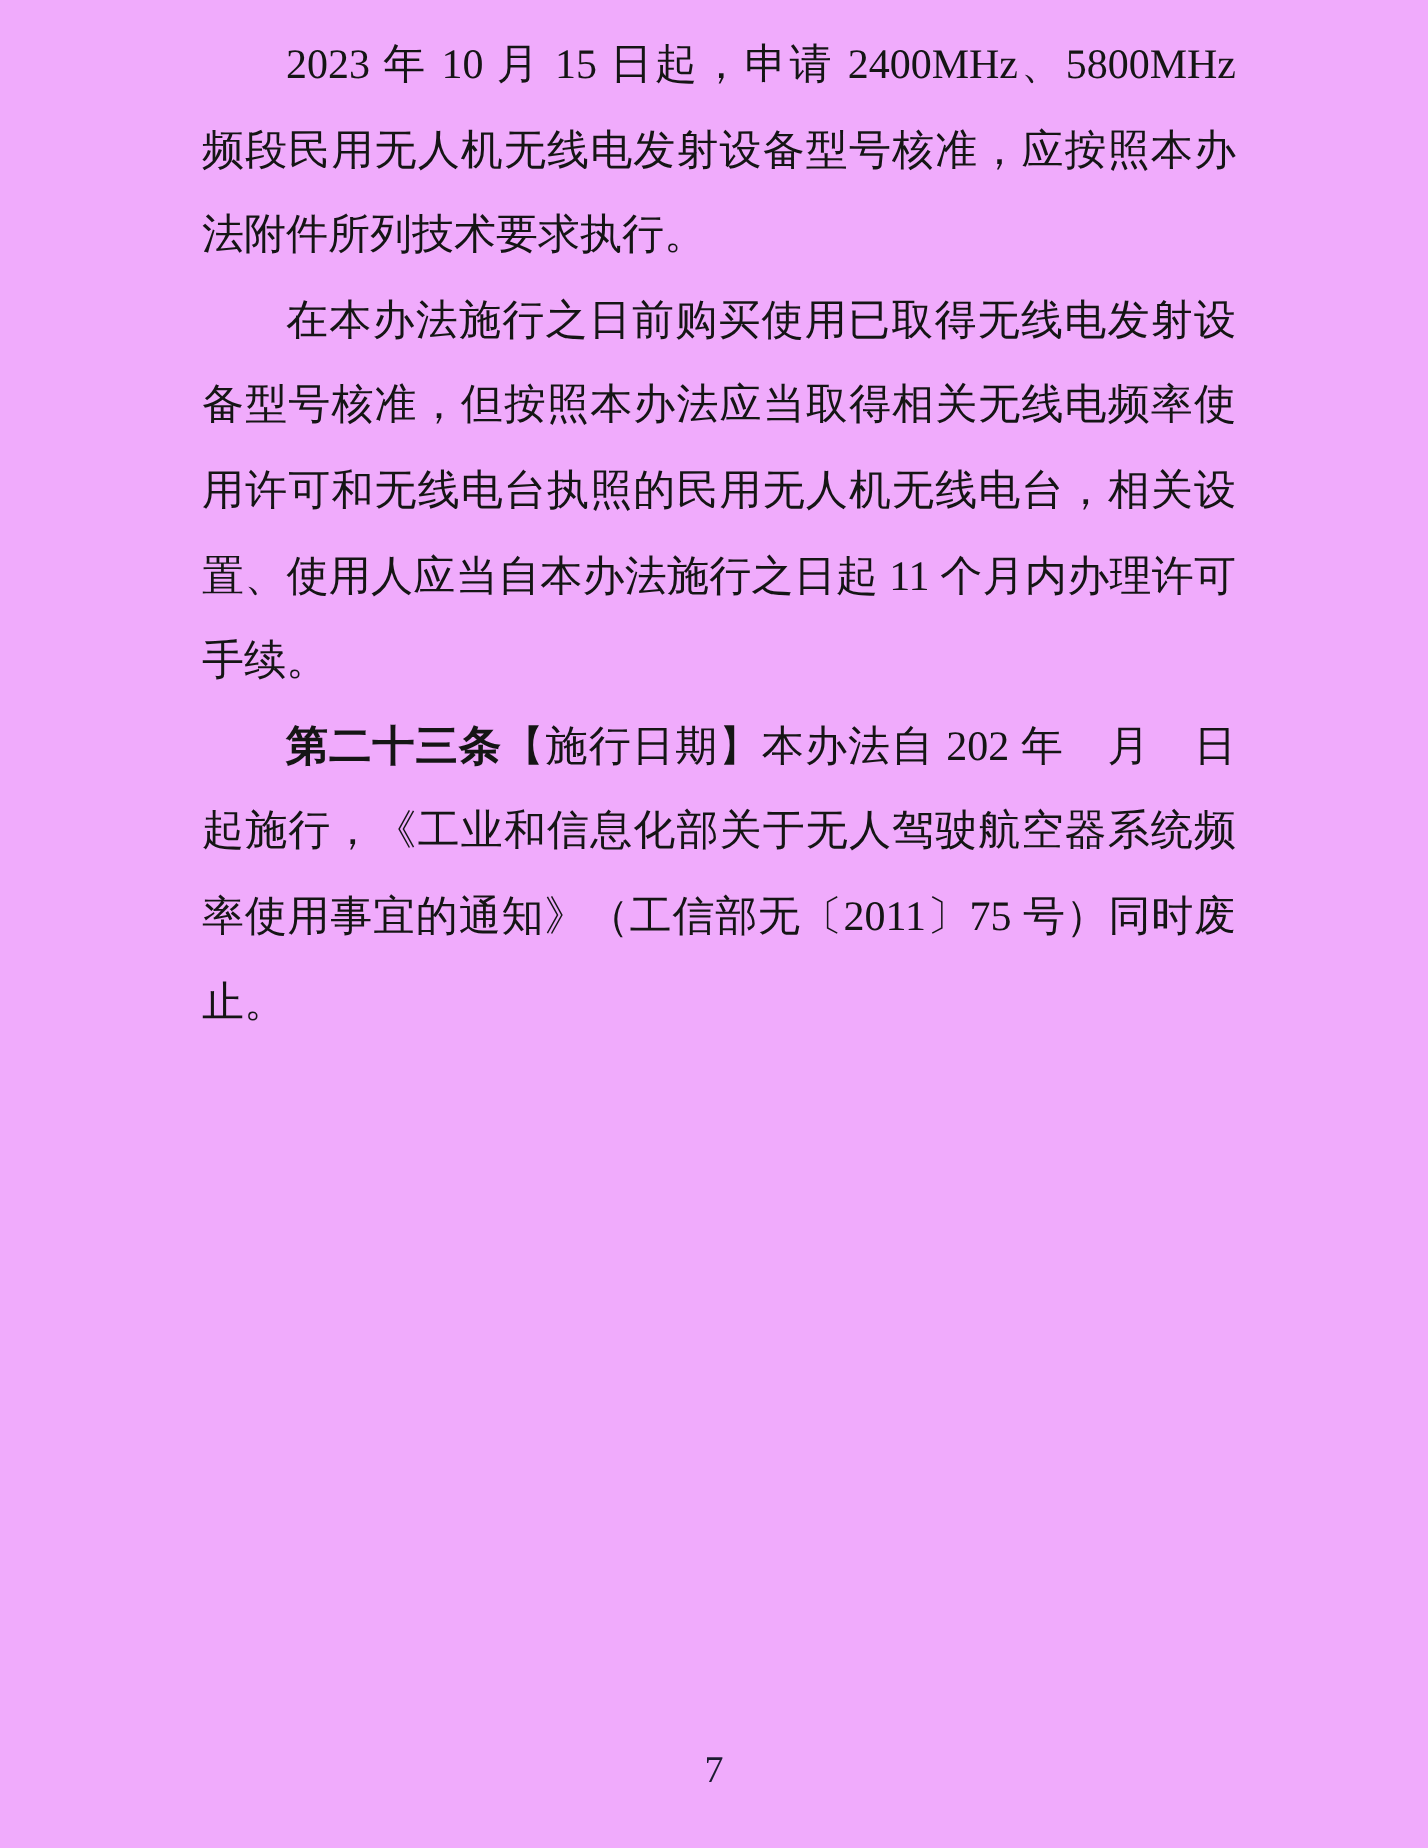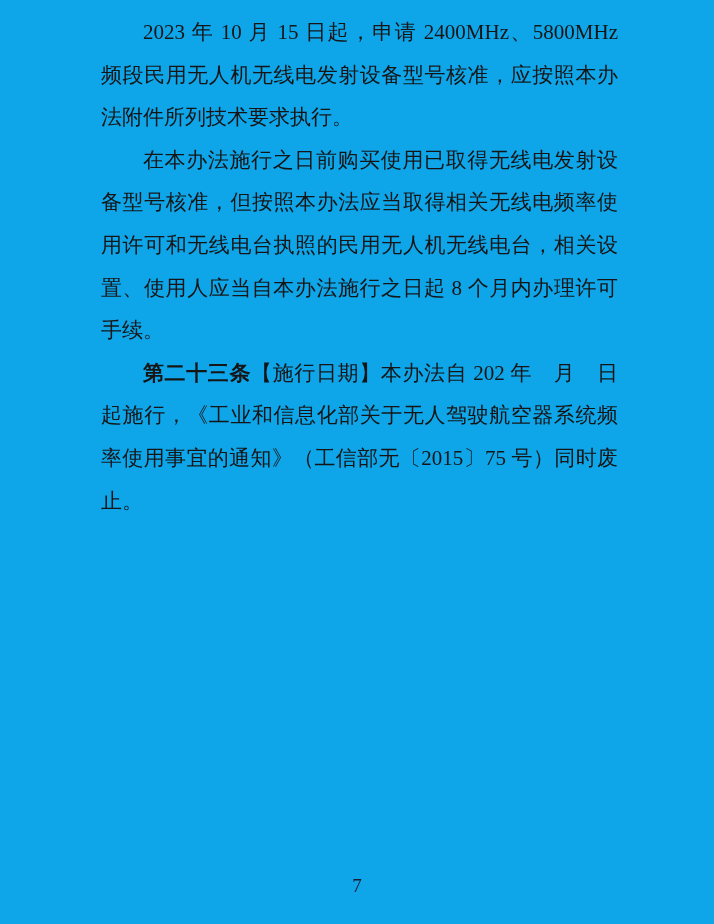--- a/index.html
+++ b/index.html
@@ -10,21 +10,21 @@
     width: 714px;
     height: 924px;
     background: #ffffff;
     position: relative;
     overflow: hidden;
     font-family: "Liberation Serif", "DejaVu Serif", serif;
   }
   .page {
     position: absolute;
     inset: 0;
-    background: #0ea5e9;
+    background: #f0abfc;
   }
   .text-block {
     position: absolute;
     left: 101px;
     top: 11px;
     width: 517px;
     color: #151515;
     font-size: 21px;
     line-height: 42.6px;
     text-align: justify;
@@ -53,21 +53,21 @@
 </style>
 </head>
 <body>
 
 <div class="page">
 
   <div class="text-block">
 
     <p class="para">2023 年 10 月 15 日起，申请 2400MHz、5800MHz 频段民用无人机无线电发射设备型号核准，应按照本办法附件所列技术要求执行。</p>
 
-    <p class="para">在本办法施行之日前购买使用已取得无线电发射设备型号核准，但按照本办法应当取得相关无线电频率使用许可和无线电台执照的民用无人机无线电台，相关设置、使用人应当自本办法施行之日起 8 个月内办理许可手续。</p>
+    <p class="para">在本办法施行之日前购买使用已取得无线电发射设备型号核准，但按照本办法应当取得相关无线电频率使用许可和无线电台执照的民用无人机无线电台，相关设置、使用人应当自本办法施行之日起 11 个月内办理许可手续。</p>
 
-    <p class="para"><span class="article-no">第二十三条</span><span>【施行日期】本办法自 202 年　月　日起施行，《工业和信息化部关于无人驾驶航空器系统频率使用事宜的通知》（工信部无〔2015〕75 号）同时废止。</span></p>
+    <p class="para"><span class="article-no">第二十三条</span><span>【施行日期】本办法自 202 年　月　日起施行，《工业和信息化部关于无人驾驶航空器系统频率使用事宜的通知》（工信部无〔2011〕75 号）同时废止。</span></p>
 
   </div>
 
   <div class="page-number">7</div>
 
 </div>
 
 </body></html>

